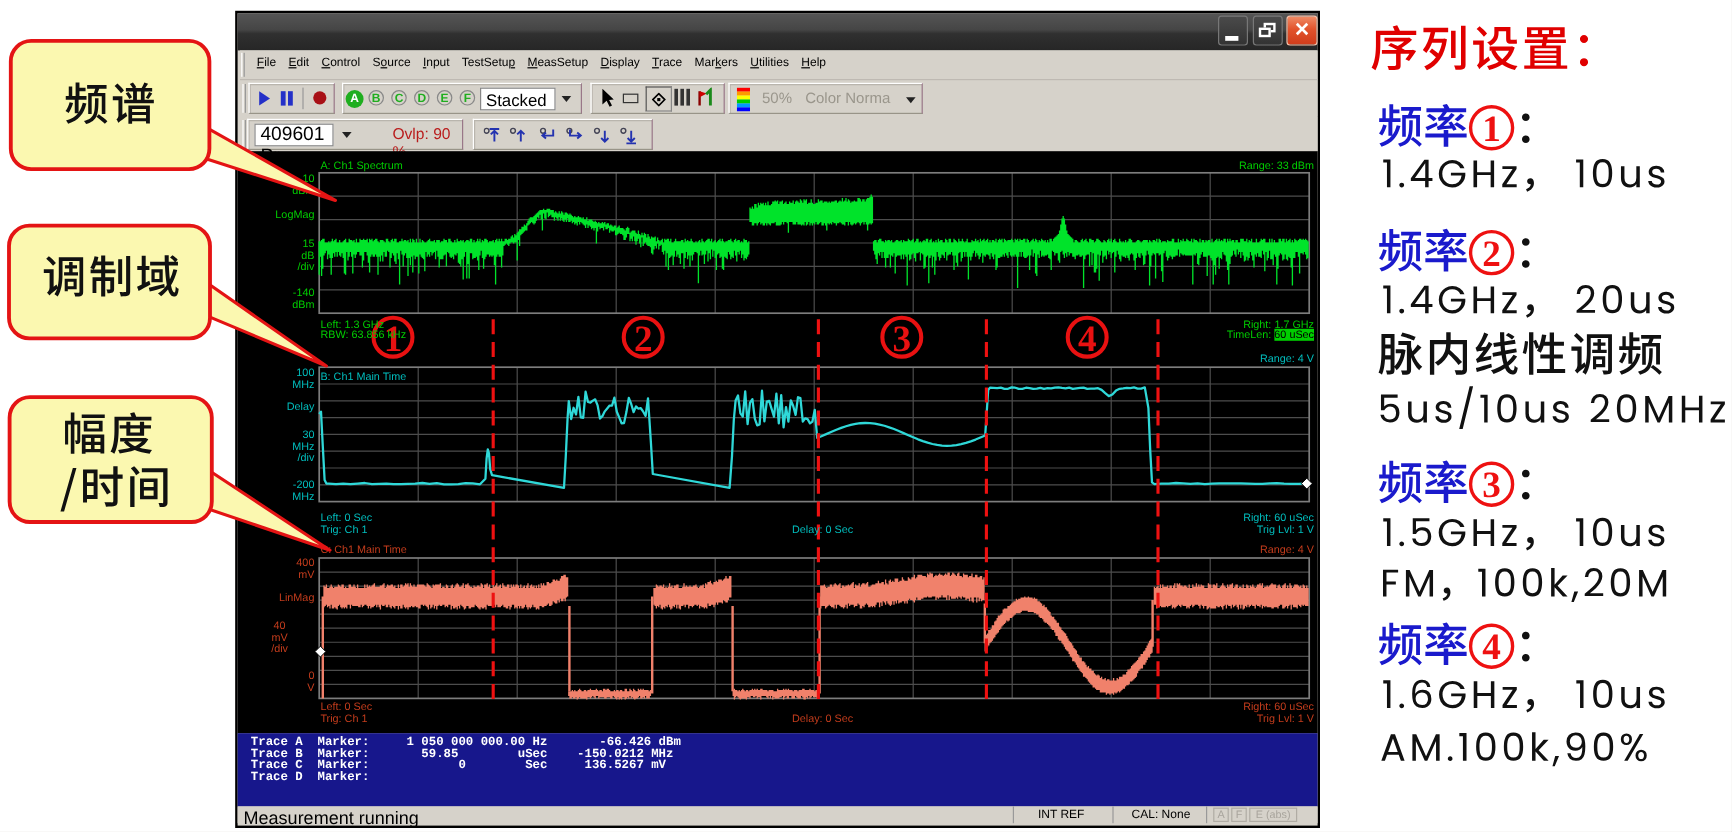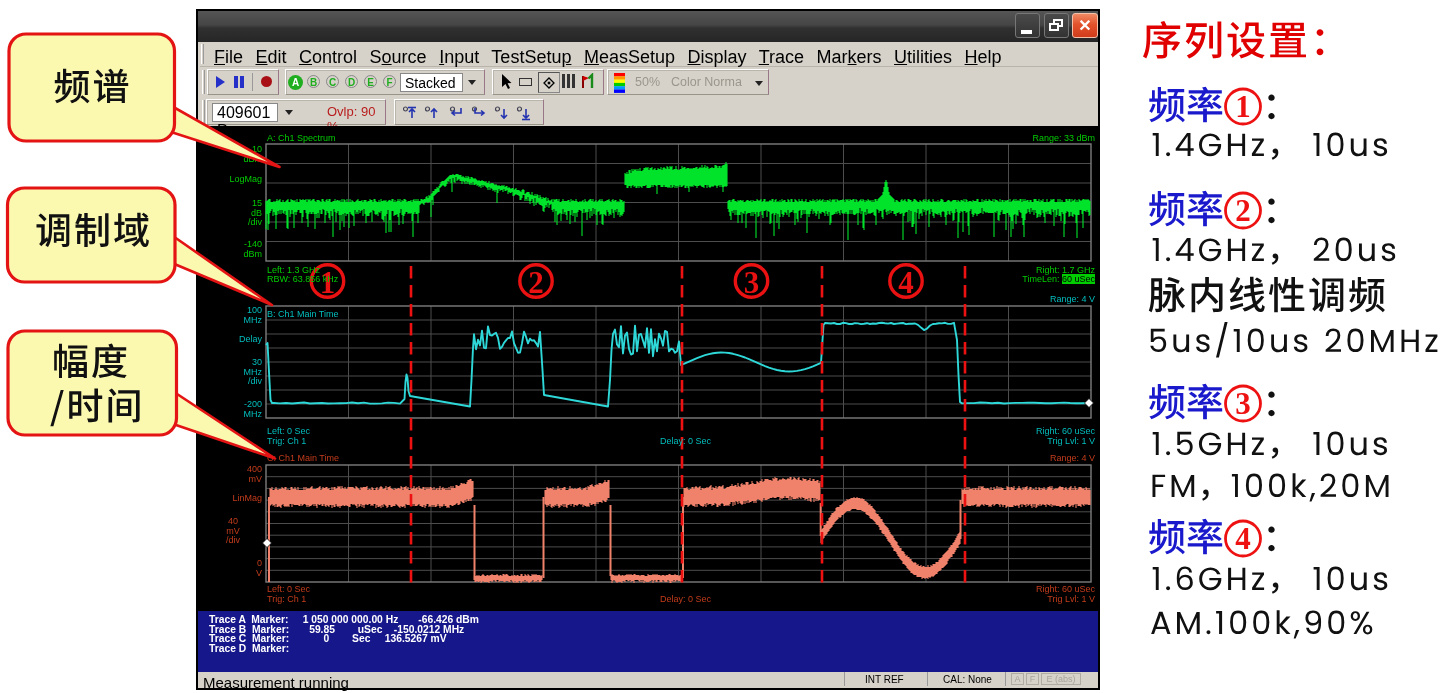--- a/index.html
+++ b/index.html
@@ -14,21 +14,21 @@
         <div class="ab" style="left:5px;top:16px;width:11px;height:4px;background:#fff"></div>
       </div>
 <div class="ab" style="left:846px;top:2px;width:25px;height:25px;background:linear-gradient(#4a4a4a,#333);border:1px solid #777;border-radius:3px">
         <div class="ab" style="left:8px;top:5px;width:10px;height:8px;border:2px solid #fff"></div>
         <div class="ab" style="left:4px;top:9px;width:10px;height:8px;border:2px solid #fff;background:#3a3a3a"></div>
       </div>
 <div class="ab" style="left:874px;top:2px;width:26px;height:25px;background:linear-gradient(#ef8a64 0%,#e2532c 45%,#d03c1b 100%);border:1px solid #f5c0a8;border-radius:3px;color:#fff;font-weight:bold;font-size:16px;text-align:center;line-height:23px">✕</div>
 </div>
 <div class="ab" style="left:2px;top:31px;width:898px;height:25px;background:#d6d2ca;border-bottom:1px solid #b8b4ac">
 <div class="ab" style="left:1px;top:2px;width:3px;height:20px;border-left:1px solid #fff;border-right:1px solid #999"></div>
-<div class="ab" style="left:14px;top:5px;font-size:18px;color:#000;white-space:nowrap;letter-spacing:0px;word-spacing:7.5px"><u>F</u>ile <u>E</u>dit <u>C</u>ontrol S<u>o</u>urce <u>I</u>nput TestSetu<u>p</u> <u>M</u>easSetup <u>D</u>isplay <u>T</u>race Mar<u>k</u>ers <u>U</u>tilities <u>H</u>elp</div>
+<div class="ab" style="left:14px;top:5px;font-size:10px;color:#000;white-space:nowrap;letter-spacing:0px;word-spacing:7.5px"><u>F</u>ile <u>E</u>dit <u>C</u>ontrol S<u>o</u>urce <u>I</u>nput TestSetu<u>p</u> <u>M</u>easSetup <u>D</u>isplay <u>T</u>race Mar<u>k</u>ers <u>U</u>tilities <u>H</u>elp</div>
 </div>
 <div class="ab" style="left:2px;top:56px;width:898px;height:30px;background:#d6d2ca">
 <div class="ab" style="left:2px;top:3px;width:3px;height:24px;border-left:1px solid #fff;border-right:1px solid #999"></div>
 <div class="ab" style="left:7px;top:2px;width:72px;height:26px;border:1px solid #fff;border-right-color:#978;border-bottom-color:#989488;box-shadow:1px 1px 0 #b9b5ad inset">
         <span class="ab" style="left:8px;top:6px;width:0;height:0;border-left:9px solid #2430c8;border-top:6px solid transparent;border-bottom:6px solid transparent"></span>
         <span class="ab" style="left:26px;top:6px;width:3.5px;height:12px;background:#2430c8"></span>
         <span class="ab" style="left:32px;top:6px;width:3.5px;height:12px;background:#2430c8"></span>
         <span class="ab" style="left:44px;top:3px;width:1px;height:18px;background:#999"></span>
         <span class="ab" style="left:53px;top:6px;width:11px;height:11px;background:#a81016;border-radius:50%"></span>
       </div>
@@ -95,21 +95,21 @@
           <path d="M72 4 V9 H81 M78 6.5 L81 9 L78 11.5" stroke="#2433b0" stroke-width="1.6" fill="none"></path>
           <circle cx="94.5" cy="5" r="2" fill="none" stroke="#445" stroke-width="1.2"></circle>
           <path d="M101 5 V14 M98 11 L101 14 L104 11" stroke="#2433b0" stroke-width="1.6" fill="none"></path>
           <circle cx="116.5" cy="5" r="2" fill="none" stroke="#445" stroke-width="1.2"></circle>
           <path d="M123 5 V14 M120 11 L123 14 L126 11" stroke="#2433b0" stroke-width="1.6" fill="none"></path>
           <path d="M119 15.5 H127" stroke="#2433b0" stroke-width="1.6"></path>
         </svg>
       </div>
 </div>
 <div class="ab" style="left:0;top:115px;width:900px;height:485px;background:#000"></div>
-<div class="ab" style="left:0;top:600px;width:900px;height:61px;background:#17178c;color:#fff;font-family:Liberation Sans, sans-serif;font-size:10.3px;font-weight:bold;line-height:9.7px;white-space:pre;padding:4px 0 0 11px">Trace A  Marker:     1 050 000 000.00 Hz       -66.426 dBm
+<div class="ab" style="left:0;top:600px;width:900px;height:61px;background:#17178c;color:#fff;font-family:Liberation Mono, monospace;font-size:10.3px;font-weight:bold;line-height:9.7px;white-space:pre;padding:4px 0 0 11px">Trace A  Marker:     1 050 000 000.00 Hz       -66.426 dBm
 Trace B  Marker:       59.85        uSec    -150.0212 MHz
 Trace C  Marker:            0        Sec     136.5267 mV
 Trace D  Marker:</div>
 <div class="ab" style="left:0;top:661px;width:900px;height:14px;background:#d6d2ca;font-size:10px;color:#000">
       <span class="ab" style="left:5px;top:2px;font-size:15px">Measurement running</span>
       <span class="ab" style="left:646px;top:0px;width:1px;height:14px;background:#999"></span>
       <span class="ab" style="left:667px;top:2px">INT REF</span>
       <span class="ab" style="left:729px;top:0px;width:1px;height:14px;background:#999"></span>
       <span class="ab" style="left:745px;top:2px">CAL: None</span>
       <span class="ab" style="left:807px;top:0px;width:1px;height:14px;background:#999"></span>

